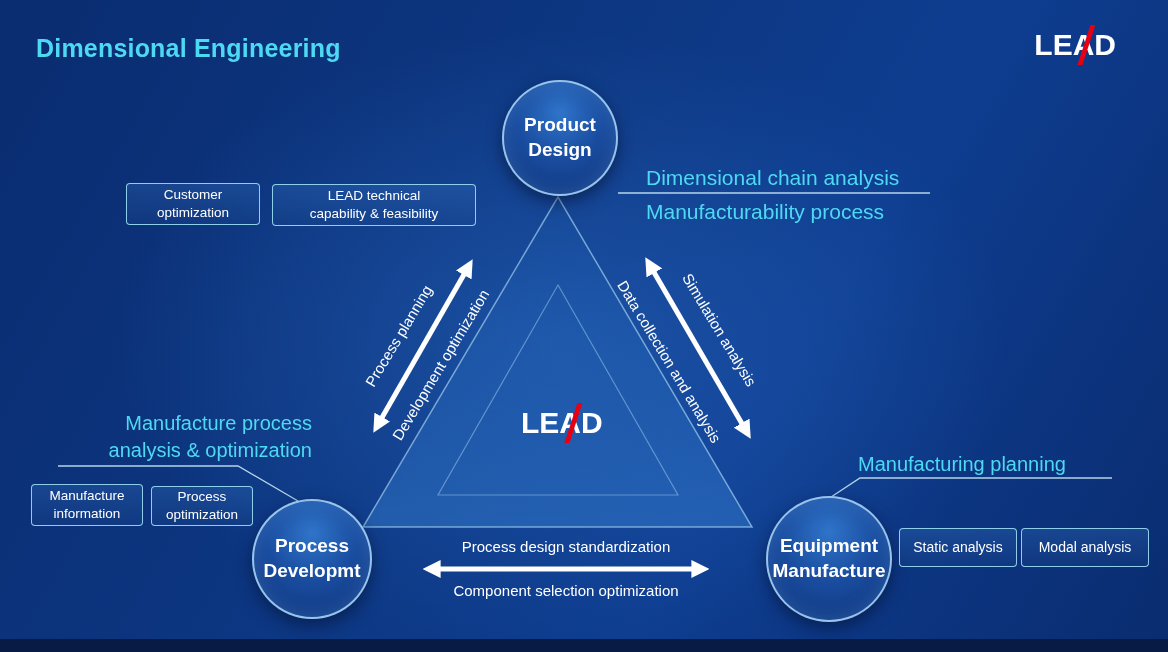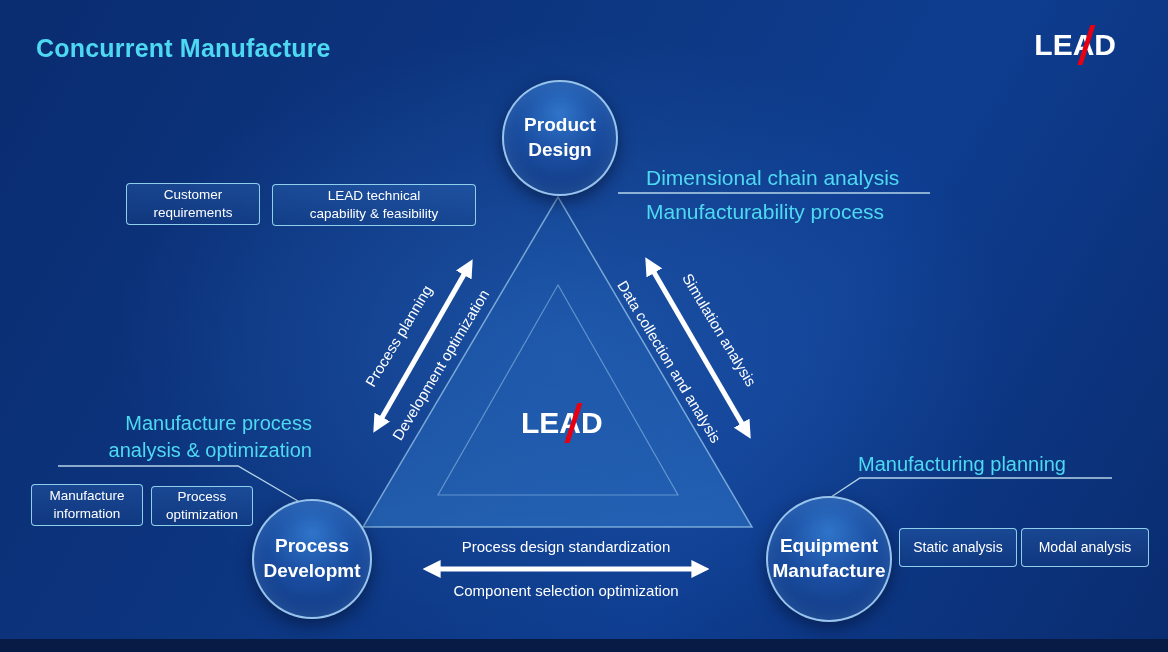--- a/index.html
+++ b/index.html
@@ -69,21 +69,21 @@
 
     <line class="arrow" x1="376" y1="428" x2="470" y2="264" marker-start="url(#ah)" marker-end="url(#ah)"></line>
     <line class="arrow" x1="648" y1="262" x2="748" y2="434" marker-start="url(#ah)" marker-end="url(#ah)"></line>
     <line class="arrow" x1="428" y1="569" x2="704" y2="569" marker-start="url(#ah)" marker-end="url(#ah)"></line>
 
     <path class="callout" d="M 618 193 H 930"></path>
     <path class="callout" d="M 58 466 H 238 L 298 501"></path>
     <path class="callout" d="M 1112 478 H 860 L 822 503"></path>
   </svg>
 
-  <h1 class="title">Concurrent Manufacture</h1>
+  <h1 class="title">Dimensional Engineering</h1>
 
   <div class="logo logo-top">
     <span>LE</span>
       <span class="a-wrap"><span>A</span><i class="slash"></i></span>
       <span>D</span>
   </div>
 
   <div class="logo logo-center">
     <span>LE</span>
       <span class="a-wrap"><span>A</span><i class="slash"></i></span>
@@ -91,21 +91,21 @@
   </div>
 
   <div class="node" style="left:502px;top:80px;width:112px;height:112px;">Product
 Design</div>
   <div class="node" style="left:252px;top:499px;width:116px;height:116px;">Process
 Developmt</div>
   <div class="node" style="left:766px;top:496px;width:122px;height:122px;">Equipment
 Manufacture</div>
 
   <div class="chip" style="left:126px;top:183px;width:132px;height:40px;">Customer
-requirements</div>
+optimization</div>
   <div class="chip" style="left:272px;top:184px;width:202px;height:40px;">LEAD technical
 capability &amp; feasibility</div>
   <div class="chip" style="left:31px;top:484px;width:110px;height:40px;">Manufacture
 information</div>
   <div class="chip" style="left:151px;top:486px;width:100px;height:38px;">Process
 optimization</div>
   <div class="chip" style="left:899px;top:528px;width:116px;height:37px;font-size:14px;">Static analysis</div>
   <div class="chip" style="left:1021px;top:528px;width:126px;height:37px;font-size:14px;">Modal analysis</div>
 
   <div class="cyan" style="left:646px;top:166px;font-size:21px;">Dimensional chain analysis</div>

